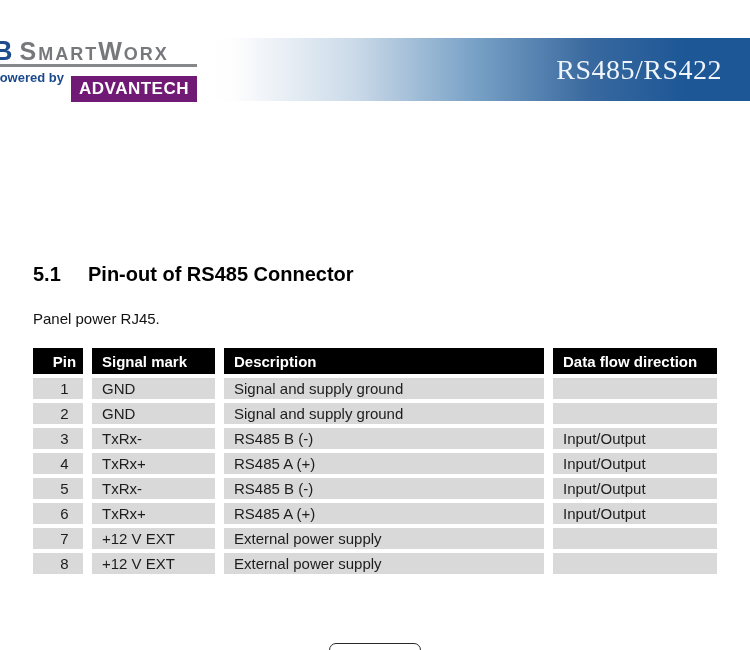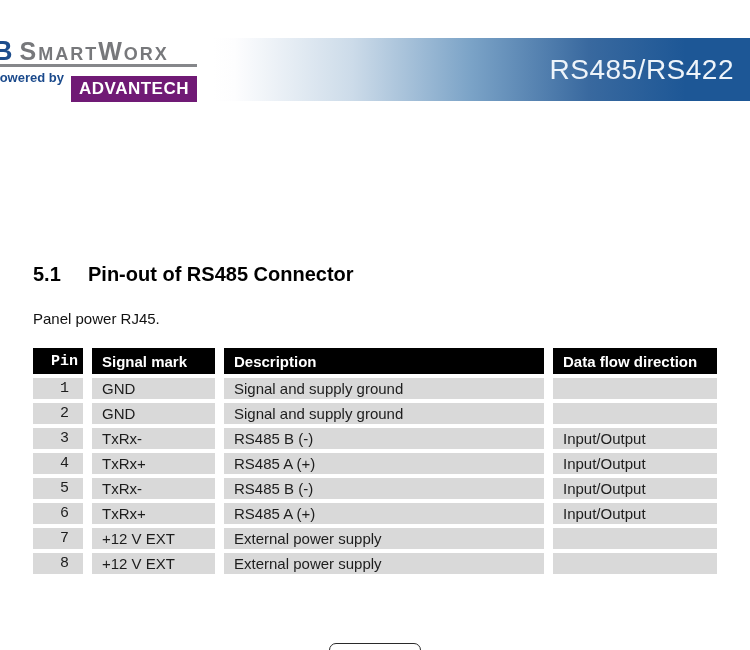--- a/index.html
+++ b/index.html
@@ -80,22 +80,23 @@
     background: linear-gradient(90deg,
       #ffffff 0%, #fdfdfe 4%, #ccdbe9 26%, #7ba3c7 48%,
       #39699f 70%, #1d5796 88%, #1d5796 100%);
     display: flex;
     align-items: center;
     justify-content: flex-end;
   }
   .header-bar .product {
     color: #eef4fa;
     font-size: 28px;
-    padding-right: 16px;
+    padding-right: 28px;
     letter-spacing: 0.5px;
+    font-family: Liberation Serif, serif;
   }
 
   
   .chapter-heading {
     position: absolute;
     left: 33px;
     top: 186px;
     font-size: 34px;
     font-weight: bold;
     color: #000000;
@@ -142,21 +143,20 @@
     background: #d9d9d9;
     color: #1d1d1d;
     height: 21px;
     display: flex;
     align-items: center;
     padding-left: 10px;
   }
   .pin-table .c0 {
     justify-content: center;
     padding-left: 13px;
-    font-family: Liberation Mono, monospace;
   }
   .table-caption {
     position: absolute;
     left: 33px;
     top: 590px;
     width: 684px;
     text-align: center;
     font-size: 15px;
     color: #111111;
   }

